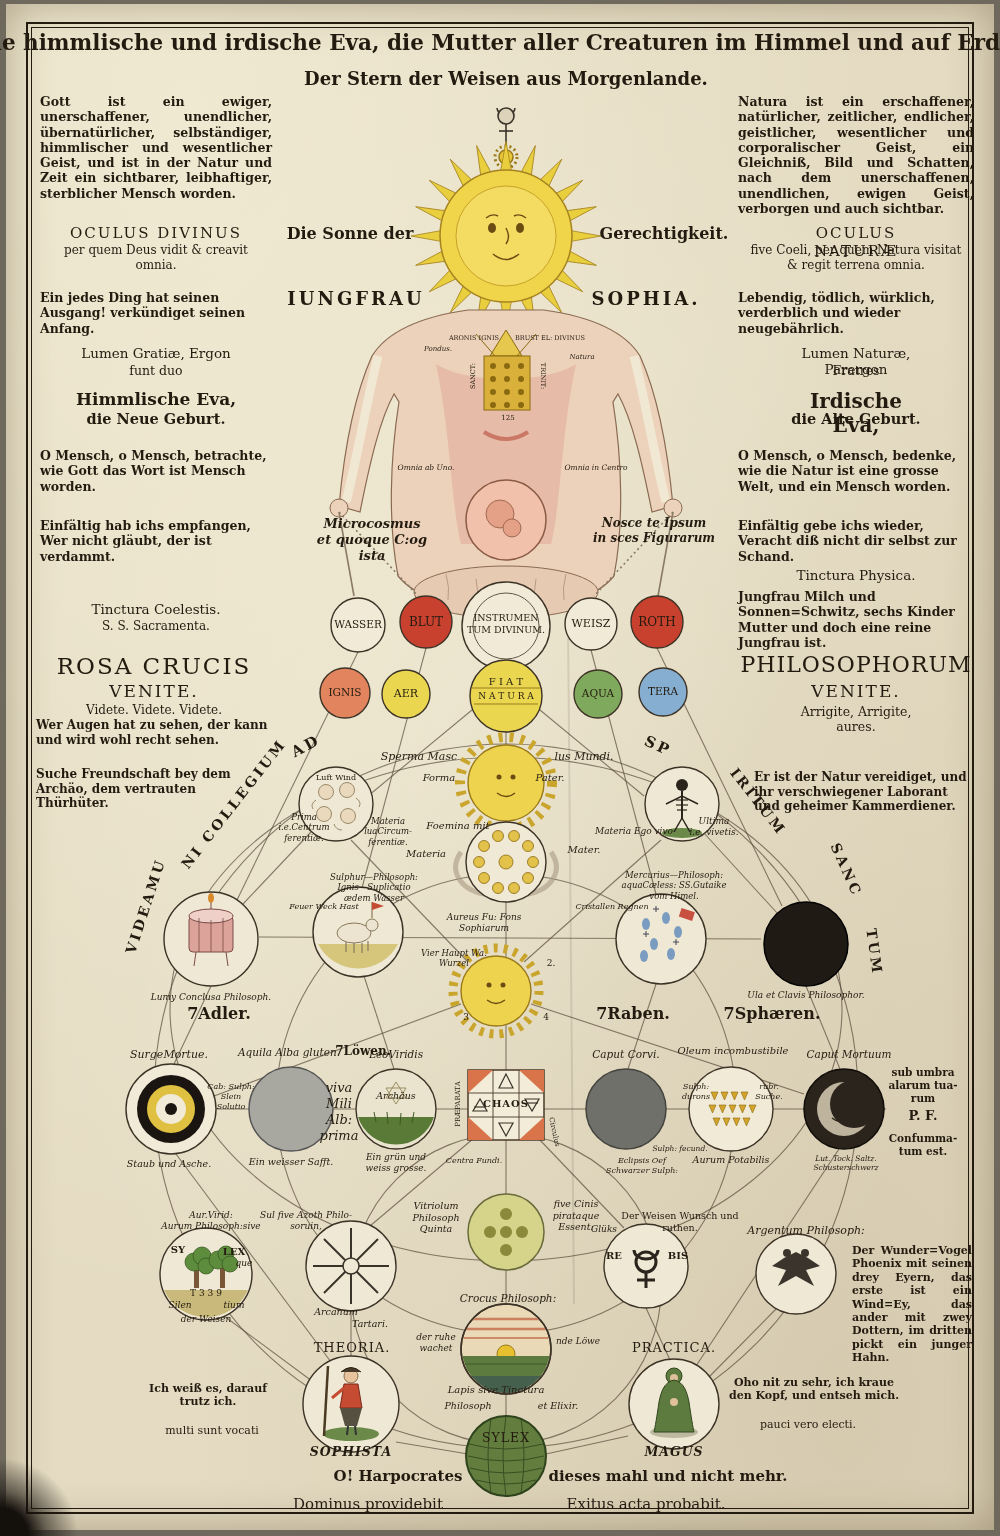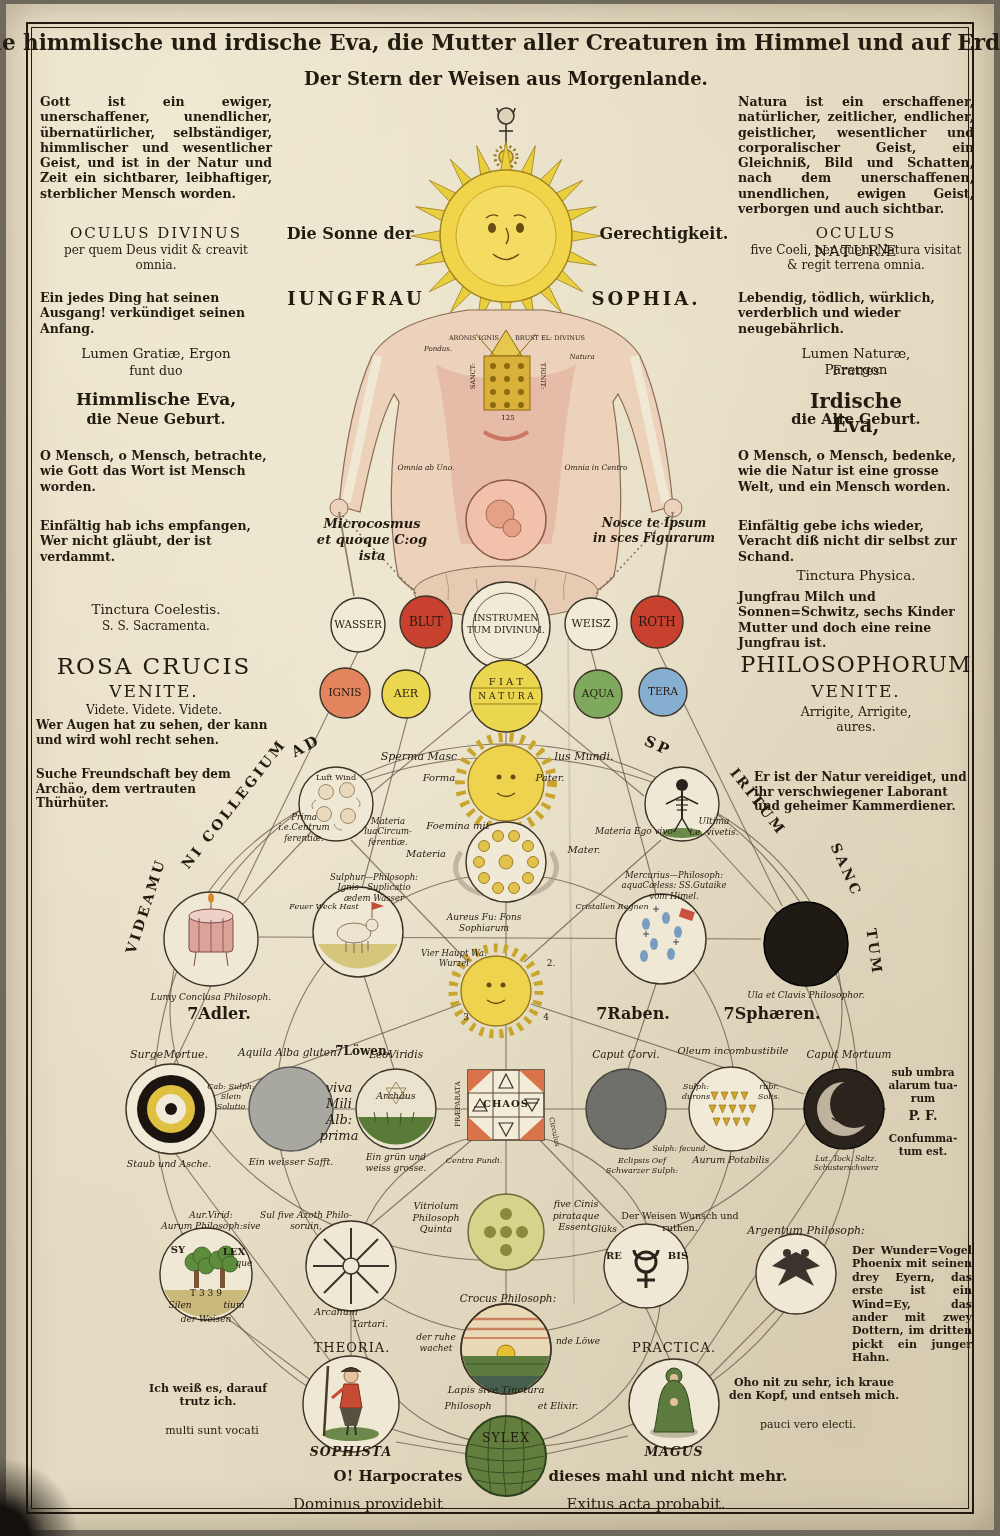--- a/index.html
+++ b/index.html
@@ -566,21 +566,21 @@
     <div class="t b" style="left:500px;top:1094px;font-size:10px;letter-spacing:1px">CHAOS</div>
     <div class="t" style="left:452px;top:1100px;font-size:7px;transform:translate(-50%,-50%) rotate(-90deg)">PRÆPARATA</div>
     <div class="t" style="left:548px;top:1128px;font-size:7px;transform:translate(-50%,-50%) rotate(78deg)">Circulus</div>
     <div class="t i" style="left:468px;top:1152px;font-size:8px">Centra Fundi.</div>
     <div class="t i" style="left:674px;top:1140px;font-size:7.5px">Sulph: fecund.</div>
     <div class="t i" style="left:636px;top:1152px;font-size:8px">Eclipsis Oef
 Schwarzer Sulph:</div>
     <div class="t i" style="left:690px;top:1078px;font-size:8px">Sulph:
 durons</div>
     <div class="t i" style="left:763px;top:1078px;font-size:8px">rubr.
-Solis.</div>
+Suche.</div>
     <div class="t i" style="left:725px;top:1150px;font-size:9.5px">Aurum Potabilis</div>
     <div class="t b" style="left:917px;top:1062px;font-size:10.5px">sub umbra
 alarum tua-
 rum</div>
     <div class="t b" style="left:917px;top:1104px;font-size:13px">P. F.</div>
     <div class="t b" style="left:917px;top:1128px;font-size:10.5px">Confumma-
 tum est.</div>
     <div class="t i" style="left:840px;top:1150px;font-size:7.5px">Lut. Tock. Saltz.
 Schusterschwerz</div>
 

